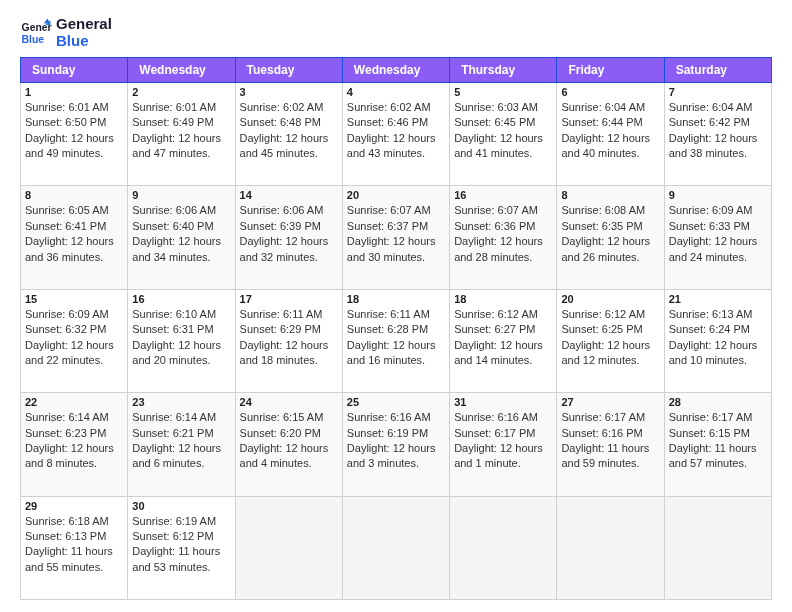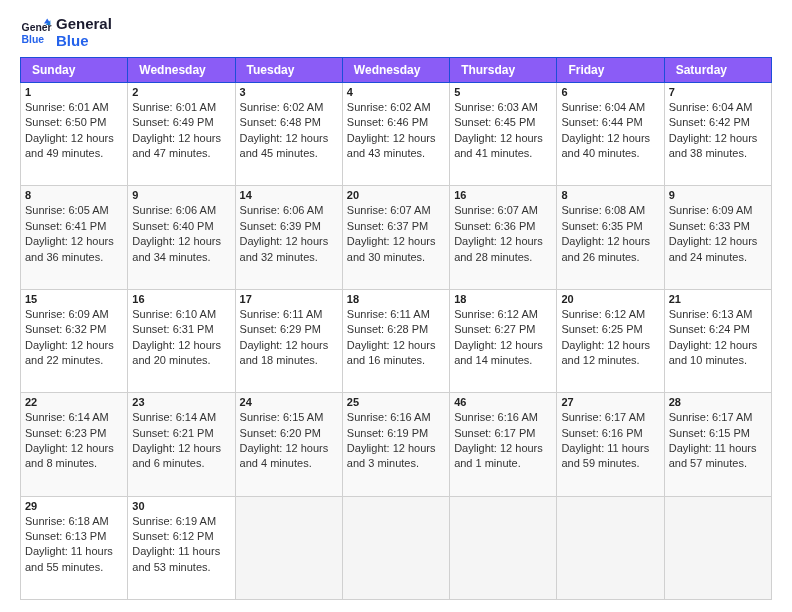--- a/index.html
+++ b/index.html
@@ -230,21 +230,21 @@
           </td>
           <td>
             <span class="day-num">24</span>
             <div class="day-info">Sunrise: 6:15 AM<br>Sunset: 6:20 PM<br>Daylight: 12 hours<br>and 4 minutes.</div>
           </td>
           <td>
             <span class="day-num">25</span>
             <div class="day-info">Sunrise: 6:16 AM<br>Sunset: 6:19 PM<br>Daylight: 12 hours<br>and 3 minutes.</div>
           </td>
           <td>
-            <span class="day-num">46</span>
+            <span class="day-num">31</span>
             <div class="day-info">Sunrise: 6:16 AM<br>Sunset: 6:17 PM<br>Daylight: 12 hours<br>and 1 minute.</div>
           </td>
           <td>
             <span class="day-num">27</span>
             <div class="day-info">Sunrise: 6:17 AM<br>Sunset: 6:16 PM<br>Daylight: 11 hours<br>and 59 minutes.</div>
           </td>
           <td>
             <span class="day-num">28</span>
             <div class="day-info">Sunrise: 6:17 AM<br>Sunset: 6:15 PM<br>Daylight: 11 hours<br>and 57 minutes.</div>
           </td>

